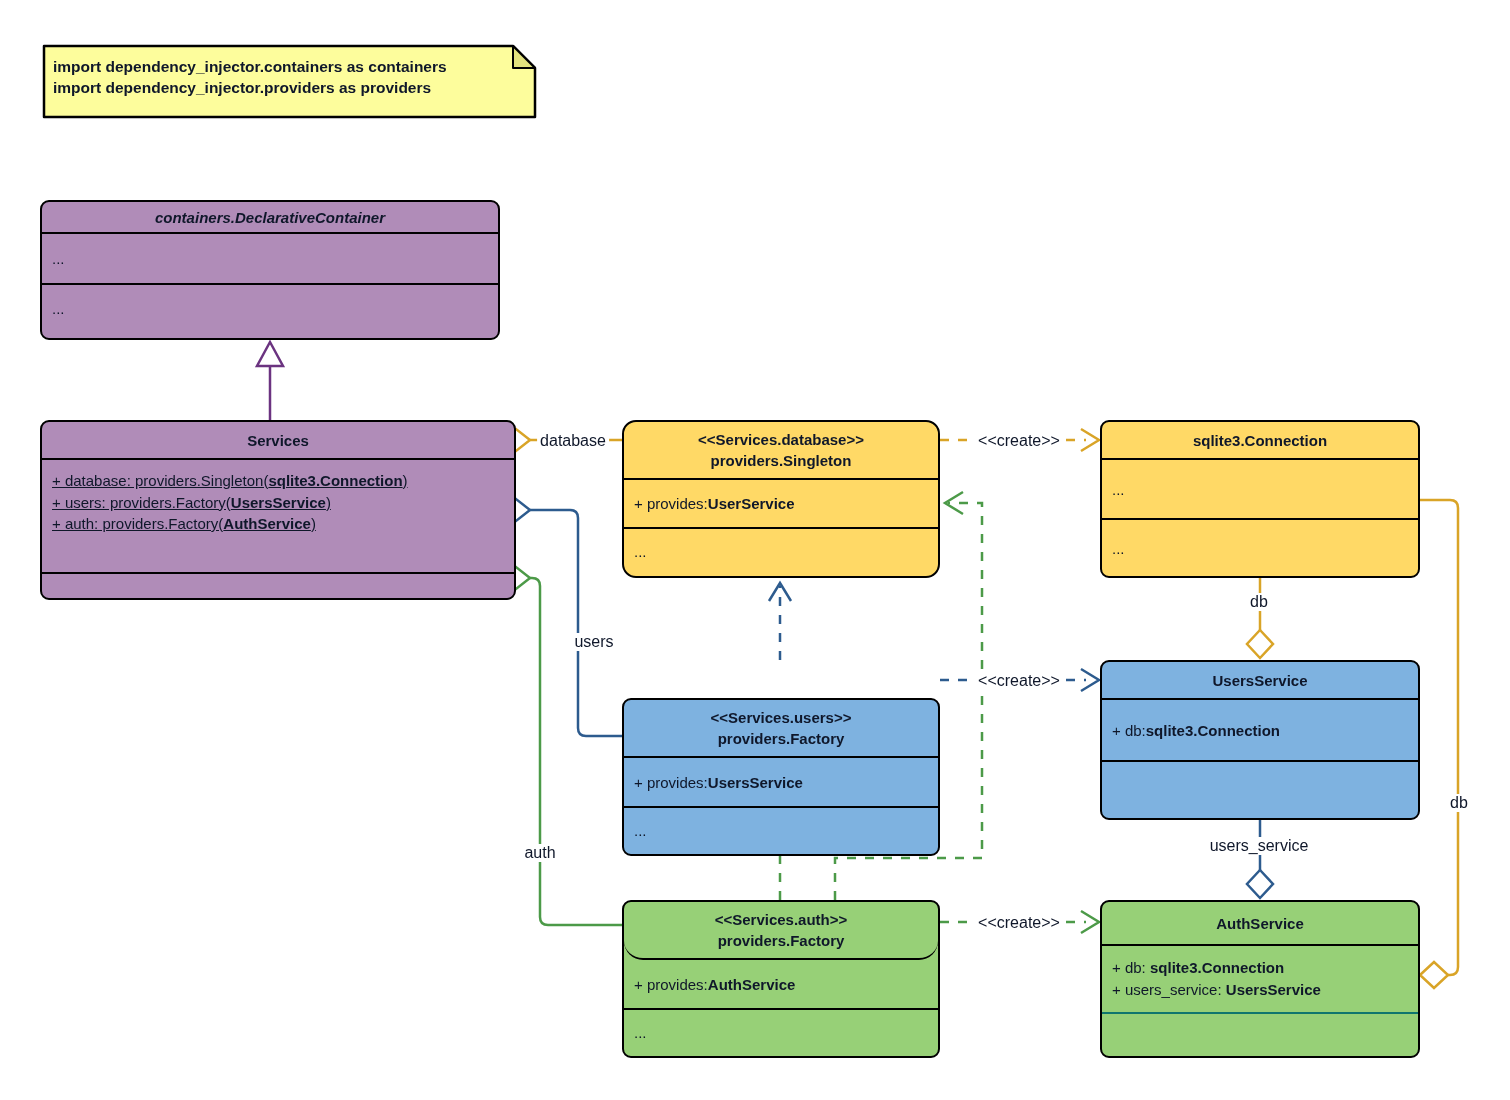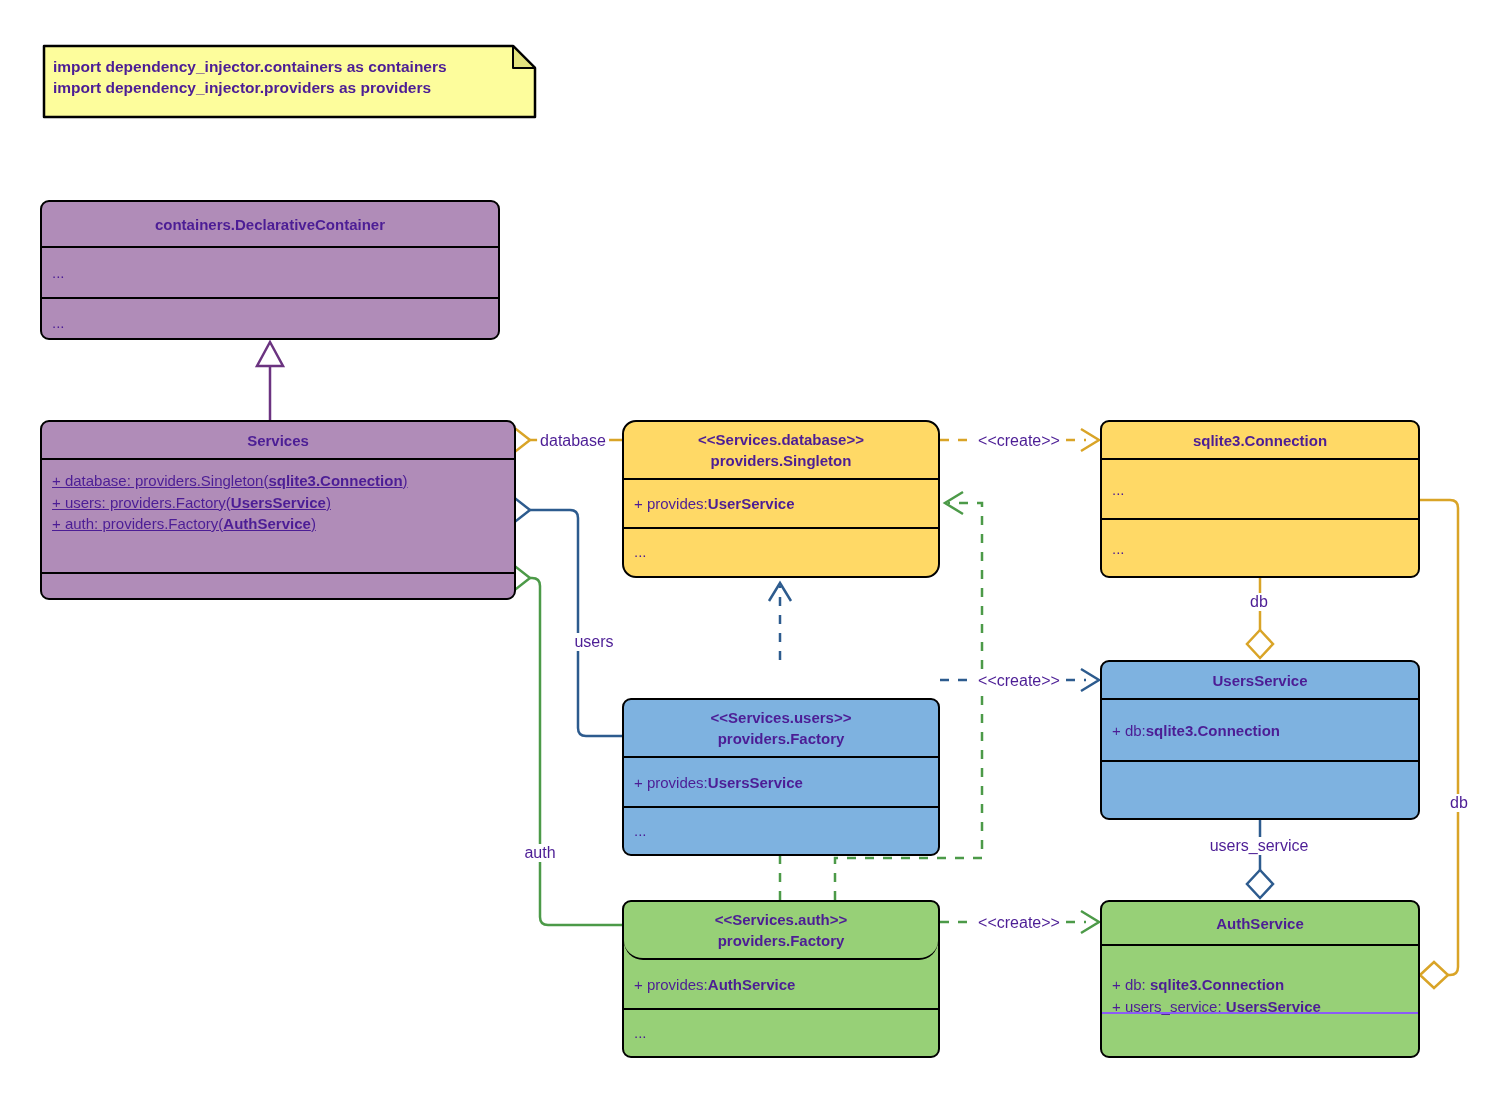--- a/index.html
+++ b/index.html
@@ -4,21 +4,21 @@
 <style>
   :root{
     --purple_fill:#B08CB8; --purple_stroke:#6B3380;
     --yellow_fill:#FFD966; --yellow_stroke:#D9A427;
     --blue_fill:#7EB2E0;   --blue_stroke:#2D5B8E;
     --green_fill:#97D077;  --green_stroke:#4C9A48;
     --note_fill:#FDFD9C;   --note_fold:#E3E37E;
   }
   html,body{margin:0;padding:0;background:#fff;}
   #canvas{position:relative;width:1510px;height:1100px;background:#fff;
-          font-family:"Liberation Sans",sans-serif;color:#4c1d95;overflow:hidden;}
+          font-family:"Liberation Sans",sans-serif;color:#0f172a;overflow:hidden;}
   svg.edges{position:absolute;left:0;top:0;z-index:1;pointer-events:none;}
   .uml{position:absolute;z-index:2;border:2px solid #000;border-radius:9px;
        box-sizing:border-box;overflow:hidden;font-size:15px;}
   .uml.purple{background:var(--purple_fill);}
   .uml.yellow{background:var(--yellow_fill);}
   .uml.blue{background:var(--blue_fill);}
   .uml.green{background:var(--green_fill);}
   .uml .title{display:flex;align-items:center;justify-content:center;text-align:center;
        font-weight:bold;border-bottom:2px solid #000;box-sizing:border-box;line-height:21px;}
   .uml .row{display:flex;align-items:center;border-bottom:2px solid #000;
@@ -107,21 +107,21 @@
       <path d="M1420,975 L1434,962 L1448,975 L1434,988 Z" fill="#fff"></path>
     </g>
   </svg>
 
   <div class="note-text" style="left:53px;top:56px;">
     <div>import dependency_injector.containers as containers</div>
     <div>import dependency_injector.providers as providers</div>
   </div>
 
   <div class="uml purple" style="left:40px;top:200px;width:460px;height:140px;">
-    <div class="title" style="height:46px;">containers.DeclarativeContainer</div>
+    <div class="title" style="height:32px;font-style:italic;">containers.DeclarativeContainer</div>
     <div class="row" style="height:51px;">...</div>
     <div class="row last" style="height:47px;">...</div>
   </div>
 
   <div class="uml purple" style="left:40px;top:420px;width:476px;height:180px;">
     <div class="title" style="height:38px;">Services</div>
     <div class="attrs static" style="height:114px;border-bottom:2px solid #000;">
       <div class="aline"><span>+ database: providers.Singleton(</span><b>sqlite3.Connection</b><span>)</span></div>
       <div class="aline"><span>+ users: providers.Factory(</span><b>UsersService</b><span>)</span></div>
       <div class="aline"><span>+ auth: providers.Factory(</span><b>AuthService</b><span>)</span></div>
@@ -181,21 +181,21 @@
     </div>
     <div class="row" style="height:50px;">
       <span>+ provides: </span>
         <b>AuthService</b>
     </div>
     <div class="row last" style="height:44px;">...</div>
   </div>
 
   <div class="uml green" style="left:1100px;top:900px;width:320px;height:158px;">
     <div class="title" style="height:44px;">AuthService</div>
-    <div class="attrs" style="height:68px;border-bottom:2px solid #8b5cf6;padding-top:28px;">
+    <div class="attrs" style="height:68px;border-bottom:2px solid #0f766e;padding-top:11px;">
       <div class="aline"><span>+ db: </span><b>sqlite3.Connection</b></div>
       <div class="aline"><span>+ users_service: </span><b>UsersService</b></div>
     </div>
     <div class="row last" style="height:42px;"></div>
   </div>
 
   <div class="elabel" style="left:573px;top:441px;">database</div>
   <div class="elabel" style="left:1019px;top:441px;">&lt;&lt;create&gt;&gt;</div>
   <div class="elabel" style="left:594px;top:642px;">users</div>
   <div class="elabel" style="left:1019px;top:681px;">&lt;&lt;create&gt;&gt;</div>

